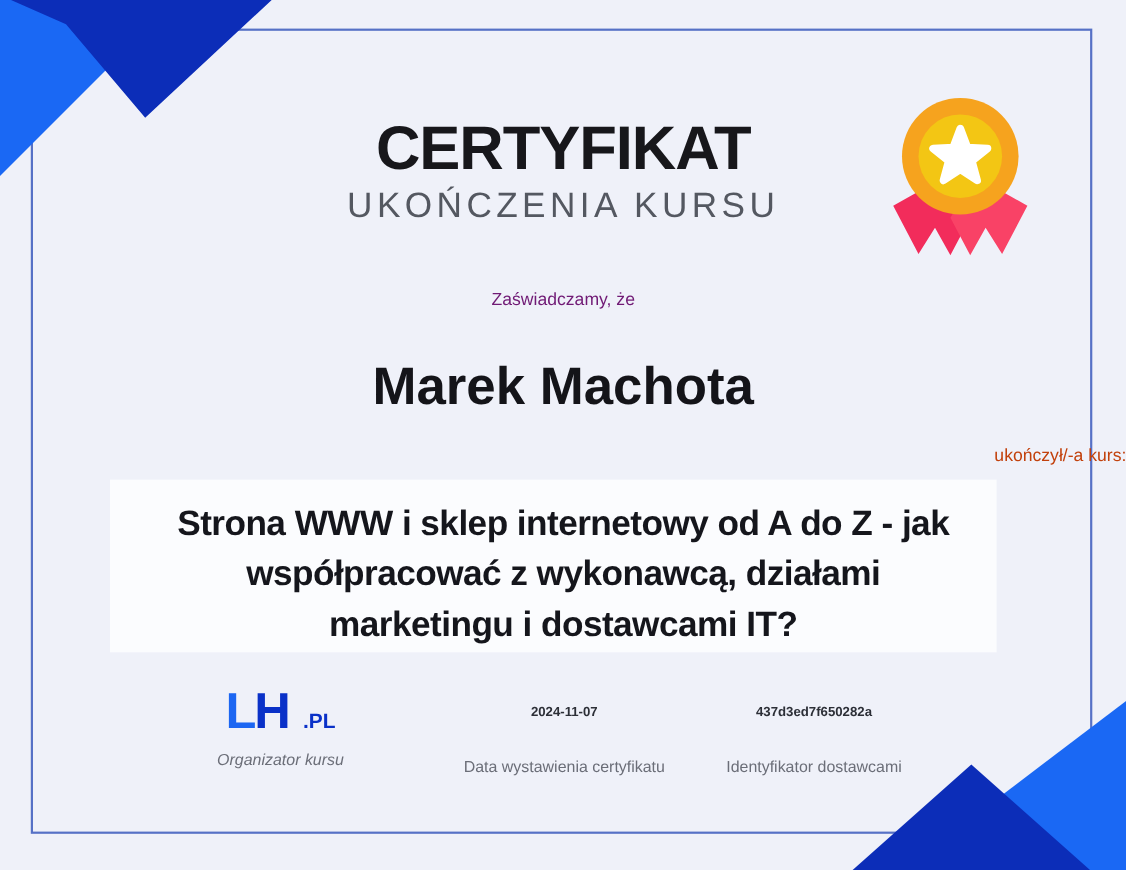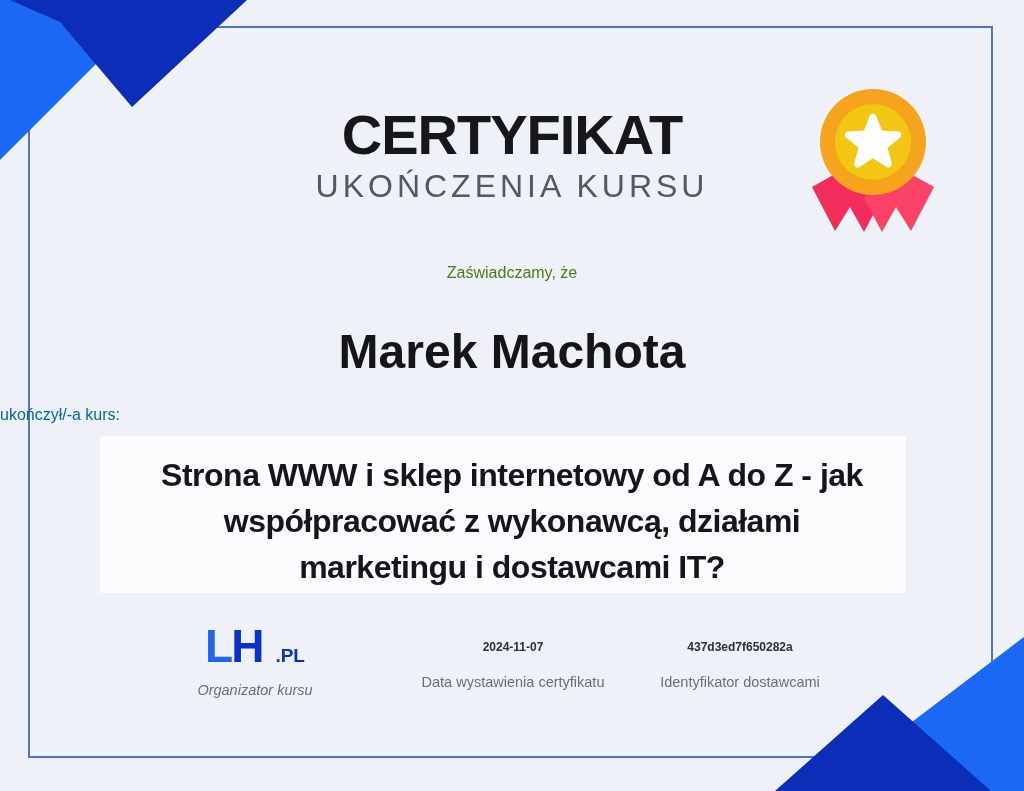--- a/index.html
+++ b/index.html
@@ -48,39 +48,39 @@
     font-weight: 300;
     letter-spacing: 4px;
     color: #545861;
   }
   .attestation {
     position: absolute;
     left: 0; right: 0;
     top: 264px;
     text-align: center;
     font-size: 16px;
-    color: #4d7c0f;
+    color: #701a75;
   }
   .recipient-name {
     position: absolute;
     left: 0; right: 0;
     top: 298px;
     text-align: center;
     font-size: 48px;
     font-weight: 800;
     color: #141419;
     margin-top: 26px;
   }
   .completion-label {
     position: absolute;
     left: 0; right: 0;
     top: 406px;
-    text-align: left;
+    text-align: right;
     font-size: 16px;
-    color: #0369a1;
+    color: #c2410c;
   }
   .course-band {
     position: absolute;
     left: 100px;
     top: 436px;
     width: 806px;
     height: 157px;
     background: #FBFCFE;
   }
   .course-title {
@@ -100,21 +100,21 @@
   }
   .footer-col-organizer { left: 160px; width: 190px; top: 624px; }
   .footer-col-date      { left: 400px; width: 226px; top: 640px; }
   .footer-col-id        { left: 638px; width: 204px; top: 640px; }
   .footer-value {
     font-size: 12px;
     font-weight: 800;
     color: #2C2F37;
   }
   .footer-label {
-    margin-top: 20px;
+    margin-top: 36px;
     font-size: 14.5px;
     color: #6B6E78;
   }
   .footer-col-organizer .footer-label { margin-top: 4px; font-style: italic; }
   .lh-logo {
     display: inline-flex;
     align-items: baseline;
     font-weight: 900;
     line-height: 44px;
   }

